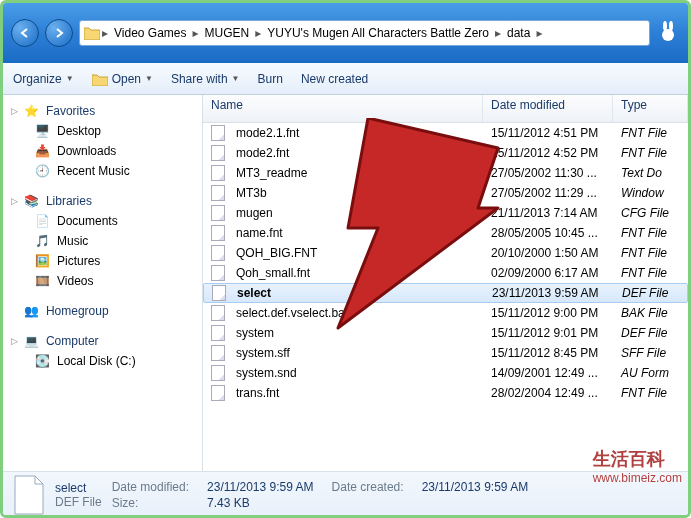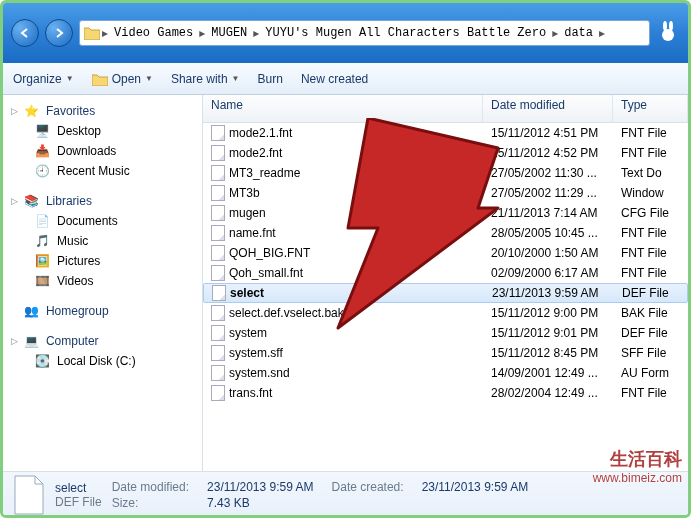--- a/index.html
+++ b/index.html
@@ -1,48 +1,48 @@
 <!DOCTYPE html>
 <html><head>
 <meta charset="utf-8">
 <style>
   * { box-sizing: border-box; margin: 0; padding: 0; font-family: "Segoe UI", Tahoma, sans-serif; font-size: 12px; }
   body { width: 691px; height: 518px; background: #fff; overflow: hidden; position: relative; border: 3px solid #7fcf7f; border-radius: 6px; }
   .titlebar { height: 60px; background: linear-gradient(to bottom, #4a9de8, #2d7fd6 50%, #1a6bc4); display: flex; align-items: center; padding: 0 8px; gap: 6px; }
   .nav-btn { width: 28px; height: 28px; border-radius: 50%; background: radial-gradient(circle at 30% 30%, #6ab0f0, #1a6bc4); border: 1px solid #0a4a8a; display: flex; align-items: center; justify-content: center; color: #fff; font-size: 16px; }
   .crumb-box { flex: 1; height: 26px; background: #fff; border: 1px solid #7aa8d6; border-radius: 3px; display: flex; align-items: center; padding: 0 4px; gap: 2px; overflow: hidden; }
-  .crumb { padding: 0 4px; white-space: nowrap; font-family: Liberation Mono, monospace; }
+  .crumb { padding: 0 4px; white-space: nowrap; }
   .crumb-sep { color: #555; }
   .bunny { width: 24px; height: 24px; }
   .toolbar { height: 32px; background: linear-gradient(to bottom, #f7fbff, #e4eef9); border-bottom: 1px solid #c0d0e0; display: flex; align-items: center; padding: 12px 10px; gap: 18px; }
   .tb-item { display: flex; align-items: center; gap: 4px; color: #1a3a6a; }
   .tb-drop { font-size: 8px; color: #555; }
   .main { display: flex; height: 376px; }
   .sidebar { width: 200px; border-right: 1px solid #d8e0e8; padding: 6px 0; overflow: hidden; }
   .sb-group { margin-bottom: 10px; }
   .sb-head { display: flex; align-items: center; gap: 6px; padding: 2px 8px; font-weight: 400; color: #1a3a6a; }
   .sb-head .tri { font-size: 9px; color: #888; }
   .sb-item { display: flex; align-items: center; gap: 6px; padding: 2px 8px 2px 32px; }
   .ico { width: 16px; height: 16px; display: inline-flex; align-items: center; justify-content: center; }
   .filelist { flex: 1; overflow: hidden; }
   .hdr { display: flex; height: 28px; background: linear-gradient(to bottom, #fdfdfe, #eef2f7); border-bottom: 1px solid #d8e0e8; }
   .hdr > div { padding: 3px 8px; border-right: 1px solid #e0e6ee; color: #1a3a6a; }
   .col-n { width: 280px; } .col-d { width: 130px; } .col-t { flex: 1; }
   .row { display: flex; height: 20px; align-items: center; }
   .row.sel { background: linear-gradient(to bottom, #e8f2fd, #d6e8fb); border: 1px solid #a8cdf0; border-radius: 2px; }
   .row > div { padding: 0 8px; white-space: nowrap; overflow: hidden; }
-  .cell-n { width: 280px; display: flex; align-items: center; gap: 4px; }
-  .cell-d { width: 130px; } .cell-t { flex: 1; }
+  .cell-n { width: 280px; display: flex; align-items: center; gap: 11px; }
+  .cell-d { width: 130px; } .cell-t { flex: 1; font-style: italic; }
   .row.sel .cell-n span:last-child { font-weight: bold; }
   .details { height: 46px; border-top: 1px solid #d8e0e8; background: linear-gradient(to bottom, #f2f7fd, #e8f0fa); display: flex; align-items: center; padding: 4px 10px; gap: 10px; }
   .det-ico { width: 32px; height: 40px; }
   .det-grid { display: grid; grid-template-columns: auto auto auto auto; column-gap: 18px; row-gap: 2px; }
   .det-lab { color: #6a7a8a; } .det-val { color: #1a3a6a; }
   .arrow { position: absolute; top: 115px; left: 315px; pointer-events: none; }
-  .watermark { position: absolute; bottom: 28px; right: 6px; color: #b04040; font-size: 13px; text-align: right; line-height: 1.3; text-shadow: 0 0 3px #fff; }
+  .watermark { position: absolute; bottom: 28px; right: 6px; color: #b04040; font-size: 13px; text-align: left; line-height: 1.3; text-shadow: 0 0 3px #fff; }
   .file-icon { width:14px; height:16px; border:1px solid #aab; background:linear-gradient(135deg,#fff 80%,#dde 80%); flex-shrink:0; }
 </style>
 </head>
 <body>
 
 <div class="titlebar">
   <div class="nav-btn">
       <svg width="12" height="12" viewBox="0 0 12 12">
         <path d="M8 2 L3 6 L8 10" stroke="#fff" stroke-width="2" fill="none"></path>
       </svg>

